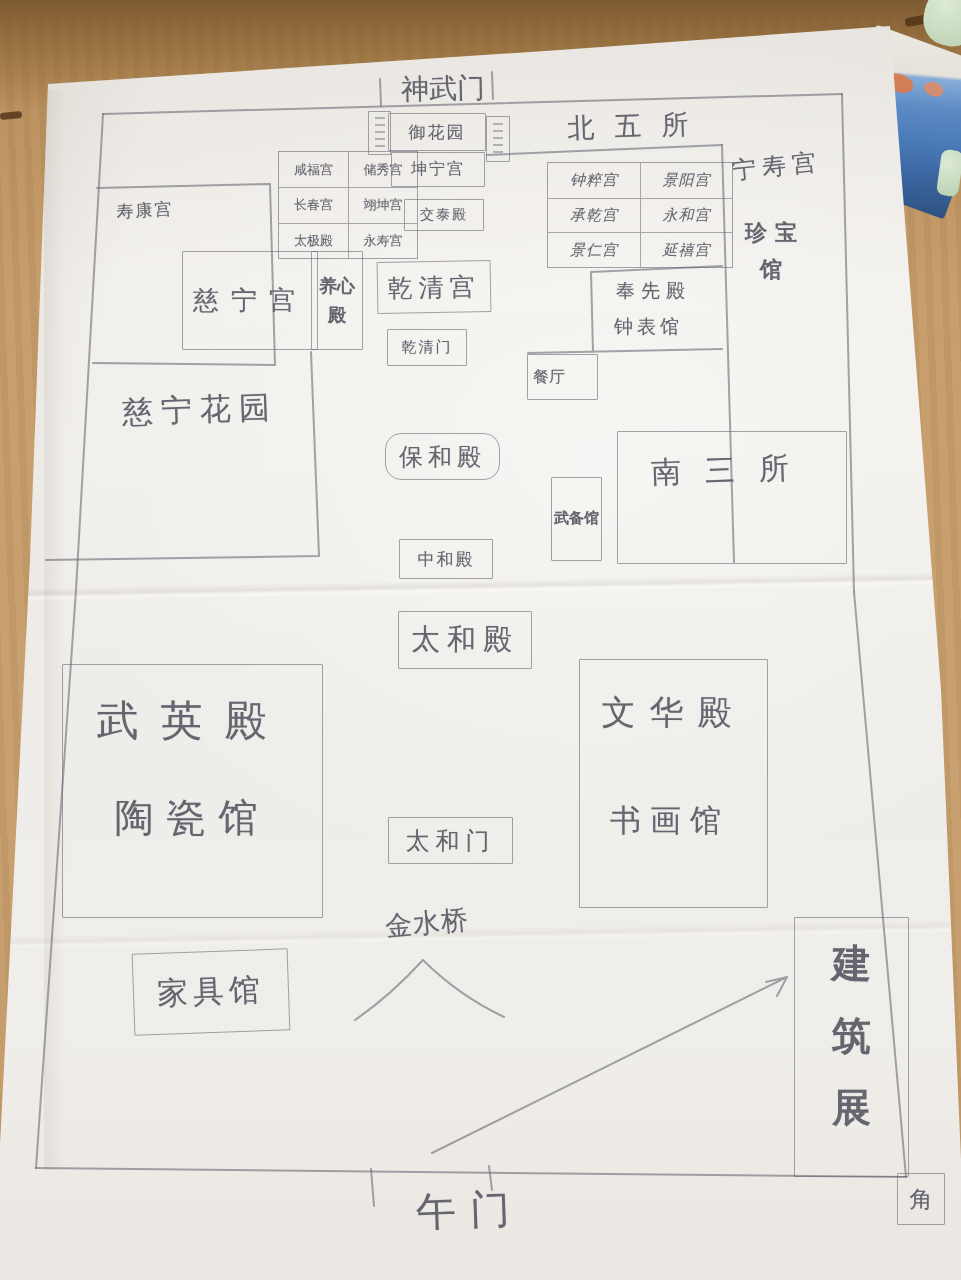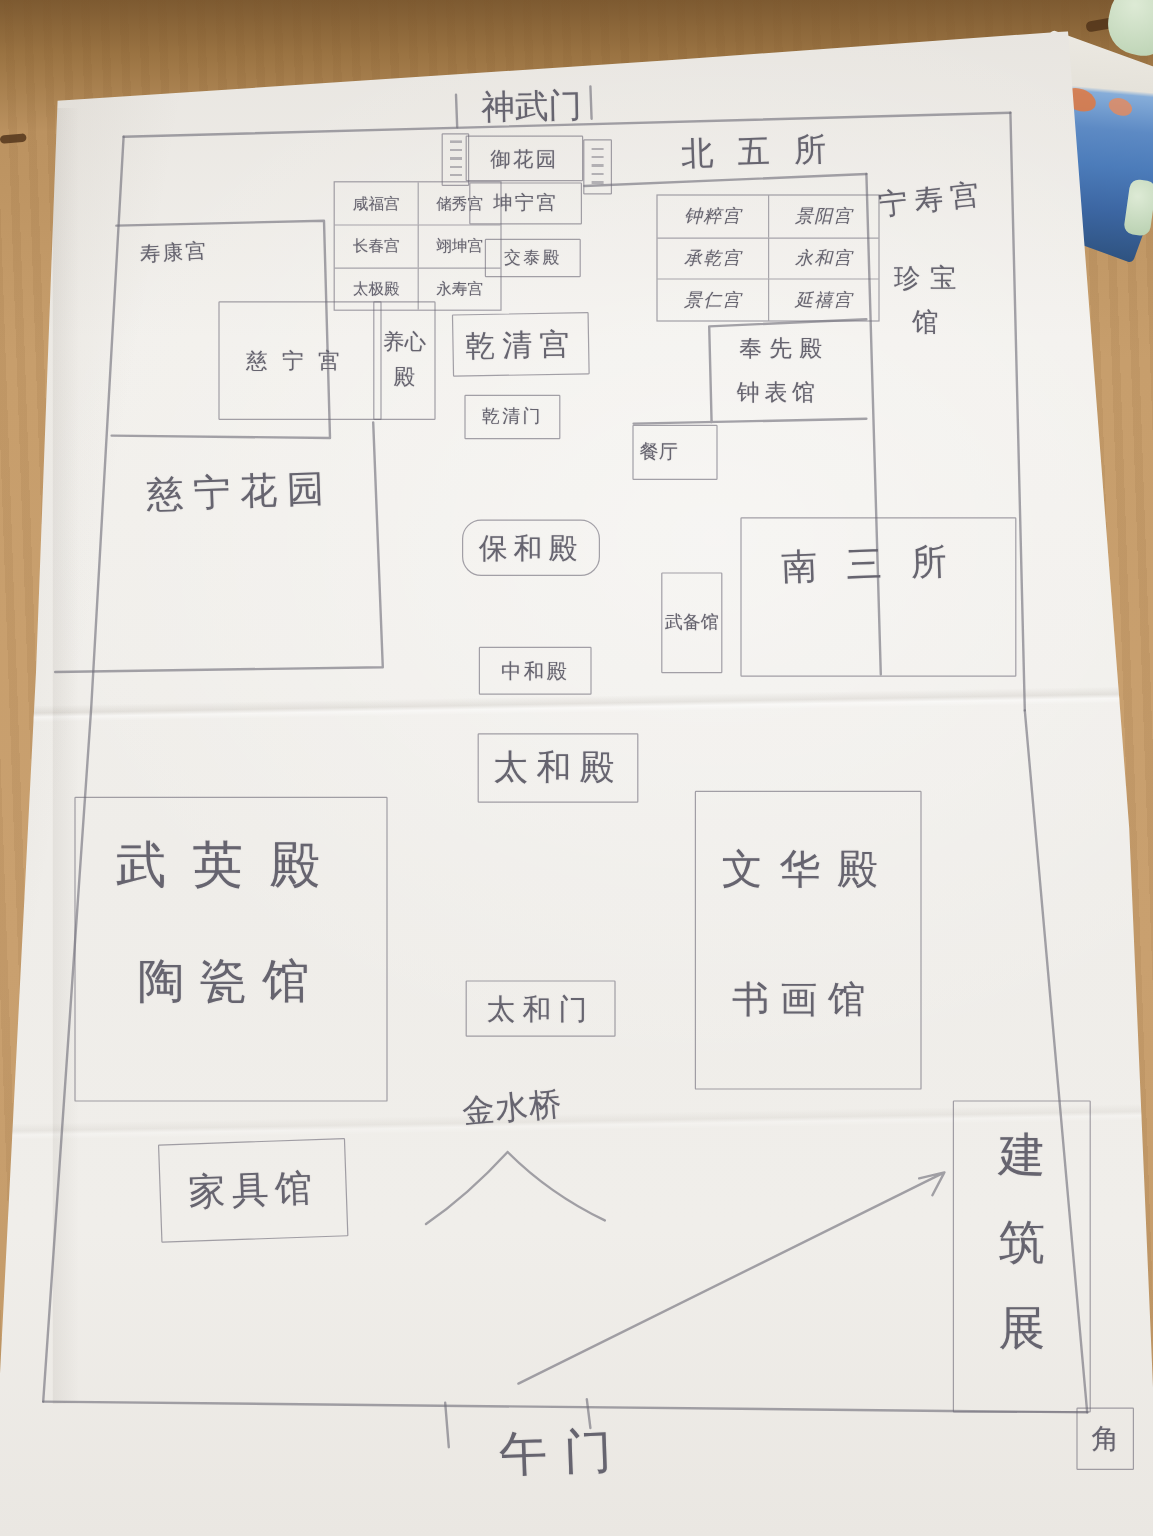--- a/index.html
+++ b/index.html
@@ -22,21 +22,21 @@
       linear-gradient(180deg,#e7e4df 0%,#f2f0ec 22%,#efede9 55%,#f0eeea 80%,#eae7e2 100%);
   }
   .crease{position:absolute;left:-10px;width:980px;height:14px;
     background:linear-gradient(180deg,rgba(255,255,255,0),rgba(120,110,98,.12) 45%,rgba(255,255,255,.45) 70%,rgba(255,255,255,0));}
   .vcrease{position:absolute;background:linear-gradient(90deg,rgba(90,80,70,.08),rgba(90,80,70,0));}
   
   .lines{position:absolute;left:0;top:0;}
   .lines path{fill:none;stroke:#6f6d79;stroke-opacity:.62;stroke-width:2;stroke-linecap:round;stroke-linejoin:round;}
   .lbl{color:#66646f;text-shadow:0 0 1px rgba(108,106,118,.35);display:flex;align-items:center;justify-content:center;text-align:center;white-space:nowrap;}
   .bx{border:1.6px solid rgba(106,104,116,.60);border-radius:1px;}
-  .vert{white-space:normal;word-break:break-all;}
+  .vert{white-space:normal;word-break:break-all;font-weight:bold;}
   .pgrid{display:grid;grid-template-columns:1fr 1fr;grid-template-rows:1fr 1fr 1fr;border:1.6px solid rgba(106,104,116,.60);}
   .pgrid .cell{display:flex;align-items:center;justify-content:center;color:#66646f;text-shadow:0 0 1px rgba(108,106,118,.3);
     border-left:1.5px solid rgba(106,104,116,.55);border-top:1.5px solid rgba(106,104,116,.55);white-space:nowrap;overflow:hidden;}
   .pgrid .cell:nth-child(odd){border-left:none;}
   .pgrid .cell:nth-child(-n+2){border-top:none;}
   .annex{background:repeating-linear-gradient(180deg, rgba(106,104,116,.45) 0 2px, rgba(0,0,0,0) 2px 7px);
     background-size:10px 75%;background-repeat:no-repeat;background-position:center;}
   
   .bluebox{overflow:hidden;border-radius:4px;
     background:linear-gradient(165deg,#ece9e2 0%,#e5e2da 24%,#86add9 26%,#5d8ac4 42%,#4c7cba 58%,#3c66a2 78%,#2e527f 100%);}
@@ -126,21 +126,21 @@
     <div class="cell">景仁宫</div>
     <div class="cell">延禧宫</div>
   </div>
 
   <div class="ph lbl bx" style="left:404px;top:199px;width:78px;height:30px;font-size:14px;letter-spacing:2px;">交泰殿</div>
   <div class="ph lbl bx" style="left:377px;top:261px;width:112px;height:50px;font-size:25px;letter-spacing:6px;transform:rotate(-1deg);">乾清宫</div>
   <div class="ph lbl bx" style="left:387px;top:329px;width:78px;height:35px;font-size:15px;letter-spacing:2px;">乾清门</div>
 
   <div class="ph lbl" style="left:99px;top:192px;width:92px;height:36px;font-size:17px;letter-spacing:2px;transform:rotate(-3deg);">寿康宫</div>
 
-  <div class="ph lbl bx" style="left:182px;top:251px;width:134px;height:97px;font-size:18px;letter-spacing:12px;">慈宁宫</div>
+  <div class="ph lbl bx" style="left:182px;top:251px;width:134px;height:97px;font-size:26px;letter-spacing:12px;">慈宁宫</div>
   <div class="ph lbl bx vert" style="left:311px;top:251px;width:50px;height:97px;font-size:18px;line-height:1.6;">养心殿</div>
 
   <div class="ph lbl" style="left:723px;top:146px;width:108px;height:40px;font-size:24px;letter-spacing:6px;transform:rotate(-6deg);">宁寿宫</div>
   <div class="ph lbl vert" style="left:741px;top:203px;width:68px;height:96px;font-size:22px;letter-spacing:8px;line-height:1.7;">珍宝馆</div>
 
   <div class="ph" style="left:592px;top:272px;width:130px;height:78px;">
     <div class="lbl" style="font-size:19px;letter-spacing:6px;justify-content:flex-start;margin:6px 0 0 24px;">奉先殿</div>
     <div class="lbl" style="font-size:19px;letter-spacing:4px;justify-content:flex-start;margin:10px 0 0 22px;">钟表馆</div>
   </div>
 
@@ -157,21 +157,21 @@
 
   <div class="ph lbl bx" style="left:399px;top:539px;width:92px;height:38px;font-size:17px;letter-spacing:2px;font-family:Liberation Serif, serif;">中和殿</div>
   <div class="ph lbl bx" style="left:398px;top:611px;width:132px;height:56px;font-size:29px;letter-spacing:7px;">太和殿</div>
 
   <div class="ph bx" style="left:62px;top:664px;width:259px;height:252px;">
     <div class="lbl" style="font-size:42px;letter-spacing:22px;margin-top:28px;">武英殿</div>
     <div class="lbl" style="font-size:39px;letter-spacing:13px;margin-top:42px;">陶瓷馆</div>
   </div>
 
   <div class="ph bx" style="left:579px;top:659px;width:187px;height:247px;">
-    <div class="lbl" style="font-size:34px;letter-spacing:14px;margin-top:42px;">文华殿</div>
+    <div class="lbl" style="font-size:34px;letter-spacing:14px;margin-top:30px;">文华殿</div>
     <div class="lbl" style="font-size:31px;letter-spacing:9px;margin:64px 0 0 30px;justify-content:flex-start;">书画馆</div>
   </div>
 
   <div class="ph lbl bx" style="left:388px;top:817px;width:123px;height:45px;font-size:24px;letter-spacing:6px;">太和门</div>
 
   <div class="ph lbl" style="left:371px;top:898px;width:112px;height:50px;font-size:27px;letter-spacing:1px;transform:rotate(-5deg);">金水桥</div>
 
   <div class="ph lbl bx" style="left:133px;top:951px;width:154px;height:80px;font-size:31px;letter-spacing:5px;transform:rotate(-2deg);">家具馆</div>
 
   <div class="ph bx" style="left:794px;top:917px;width:113px;height:258px;">

